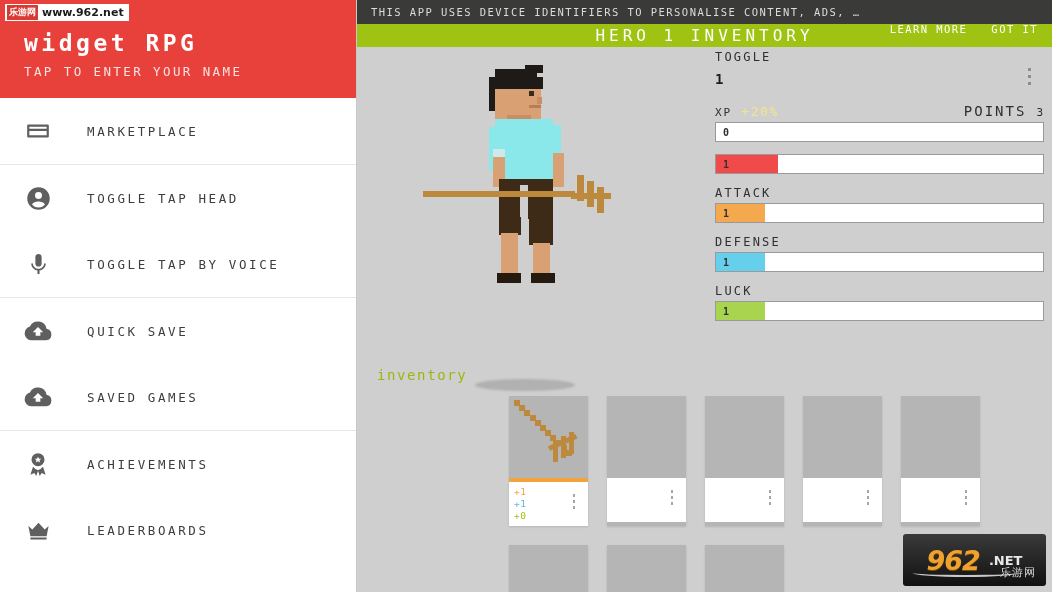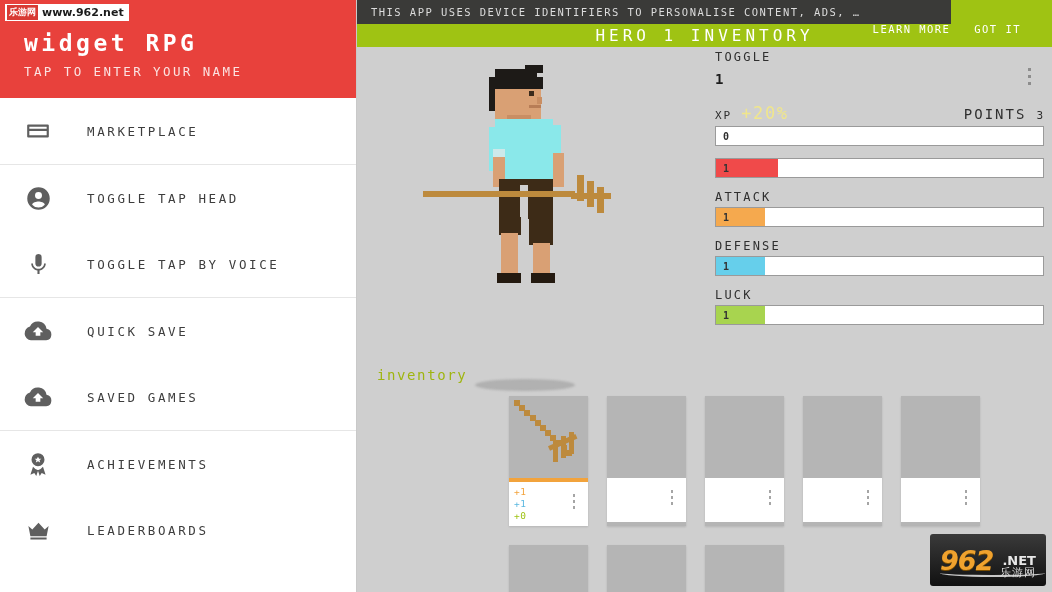--- a/index.html
+++ b/index.html
@@ -76,21 +76,21 @@
   #green-bar-title {
     color: #ffffff;
     font-size: 16px;
     letter-spacing: 4px;
     white-space: nowrap;
     line-height: 18px;
   }
 
   #consent {
     position: absolute; top: 0; left: 0;
-    width: 594px; height: 24px;
+    width: 695px; height: 24px;
     background: #3a3a38;
     display: flex; align-items: center;
     z-index: 30;
     padding-left: 14px;
   }
   #consent-text {
     color: #dcdcdc;
     font-size: 10.5px;
     letter-spacing: 1.45px;
     white-space: nowrap;
@@ -146,21 +146,21 @@
   #level-value {
     margin-left: 6px; margin-top: 7px;
     font-size: 14px; font-weight: bold; color: #1c1c1c;
     letter-spacing: 1px;
   }
   #xp-row {
     display: flex; align-items: baseline;
     margin: 16px 8px 3px 6px;
   }
   #xp-label { font-size: 11px; letter-spacing: 2px; color: #2f2f2f; }
-  #xp-bonus { font-size: 17px; letter-spacing: 1.6px; color: #f0e68c; margin-left: 9px; }
+  #xp-bonus { font-size: 13px; letter-spacing: 1.6px; color: #f0e68c; margin-left: 9px; }
   #xp-spacer { flex: 1; }
   #points-label { font-size: 14px; letter-spacing: 2px; color: #2f2f2f; }
   #points-value { font-size: 11px; letter-spacing: 1px; color: #2f2f2f; margin-left: 10px; }
 
   .bar-wrap {
     margin: 0 8px 0 6px;
     height: 20px;
     background: #ffffff;
     border: 1px solid #9a9a9a;
     position: relative;
@@ -225,21 +225,21 @@
     padding: 1px 5px 1px 2px;
     z-index: 60; white-space: nowrap;
     display: flex; align-items: center; gap: 4px;
   }
   #wm-tl .cn {
     background: #d83a34; color: #fff; font-size: 9px;
     padding: 1px 2px; letter-spacing: 0;
   }
   #wm-br {
     position: absolute; right: 6px; bottom: 6px;
-    width: 116px; height: 52px;
+    width: 143px; height: 52px;
     background: linear-gradient(#3a3a3a,#111);
     border-radius: 3px;
     z-index: 60;
     display: flex; align-items: center; justify-content: center;
     font-family: "DejaVu Sans", "Liberation Sans", sans-serif;
   }
   #wm-br .w962 {
     font-size: 27px; font-weight: bold; font-style: italic;
     color: #f0a22e; letter-spacing: -1px;
     text-shadow: 0 1px 0 #7a4d00;

